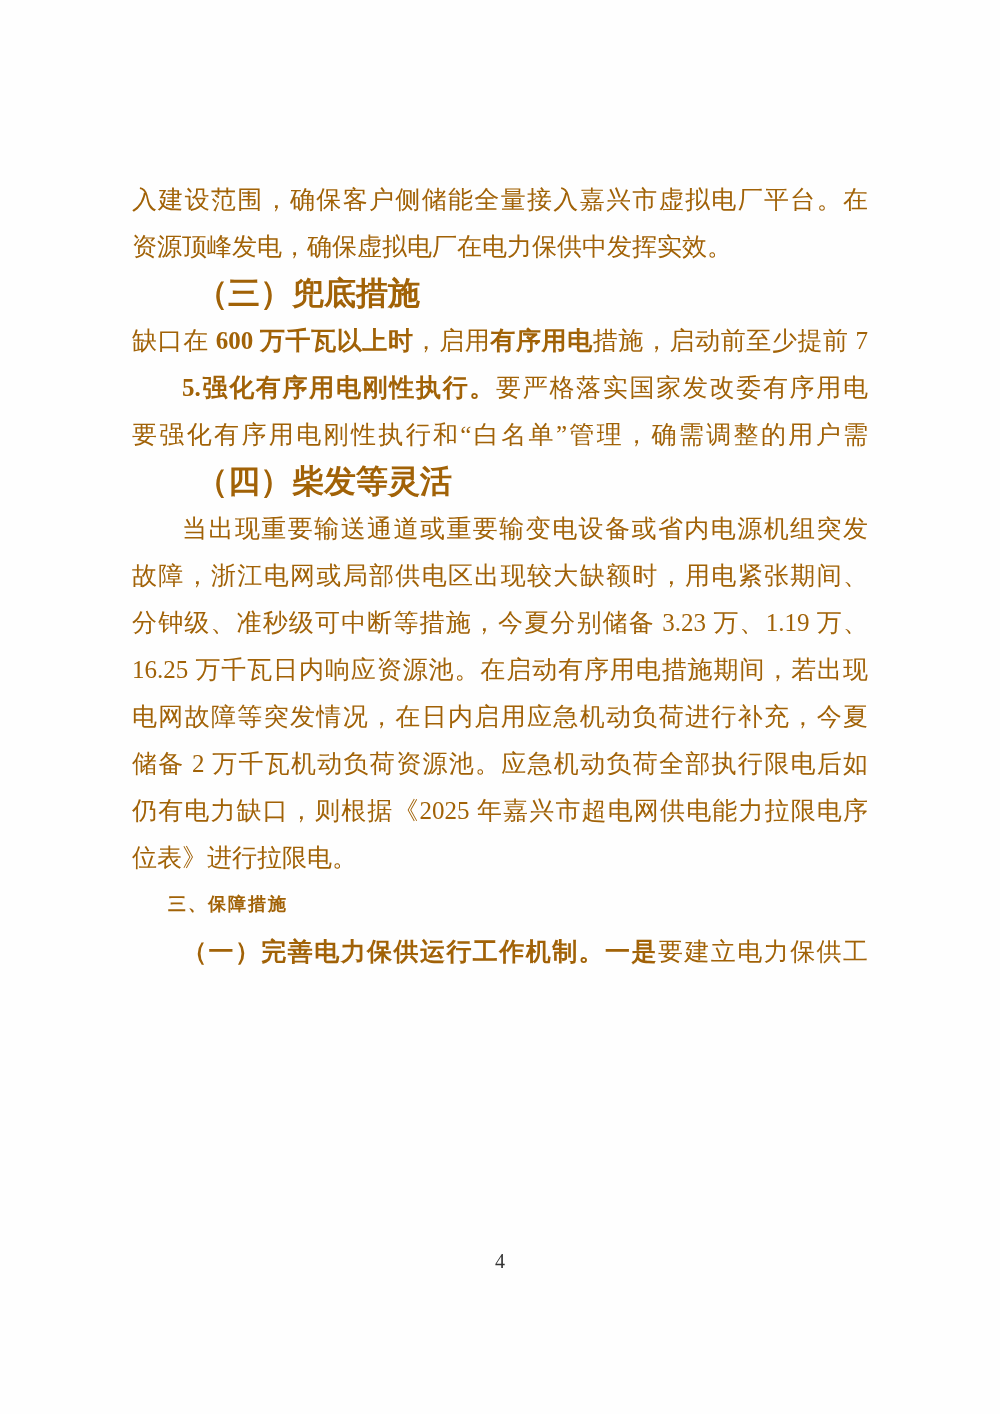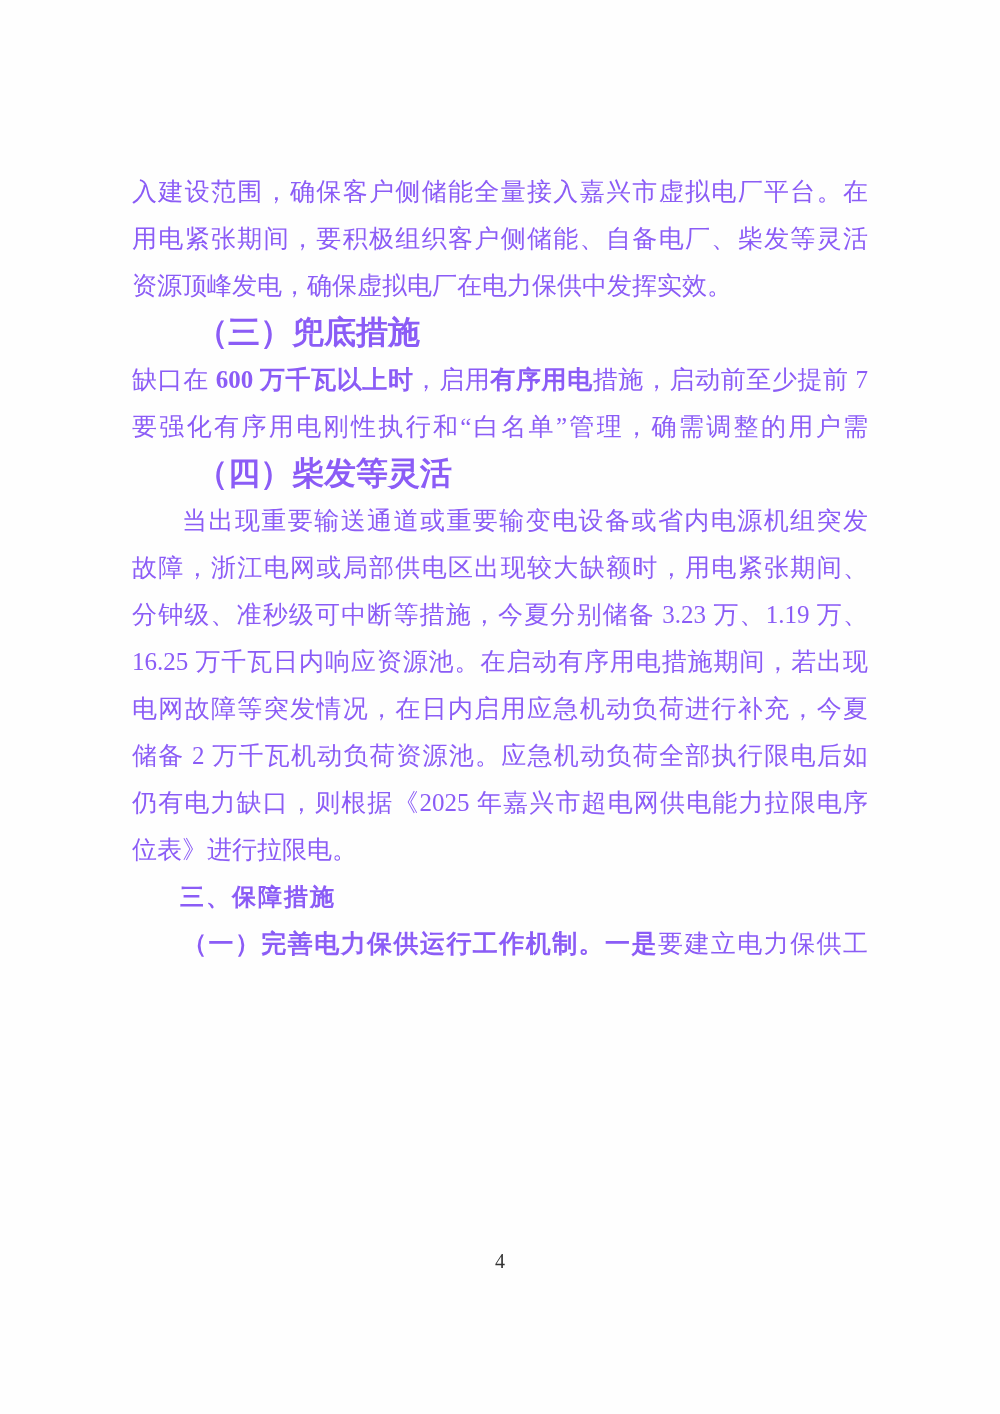--- a/index.html
+++ b/index.html
@@ -12,41 +12,41 @@
     width: 1000px;
     height: 1414px;
     margin: 0 auto;
     background: #fefefe;
     overflow: hidden;
     font-family: "Liberation Serif", "DejaVu Serif", serif;
   }
   .doc {
     position: absolute;
     left: 132px;
-    top: 168px;
+    top: 176px;
     width: 736px;
-    color: #8b5cf6;
+    color: #a16207;
   }
   .line {
     height: 47px;
     line-height: 47px;
     white-space: pre-wrap;
     overflow: visible;
   }
   .body {
     font-size: 25px;
     font-family: "Liberation Serif", "DejaVu Serif", serif;
   }
   .heading-kai {
     font-size: 32px;
     font-weight: bold;
     font-family: "Liberation Serif", "DejaVu Serif", serif;
   }
   .heading-hei {
-    font-size: 24px;
+    font-size: 18px;
     font-weight: bold;
     font-family: "Liberation Sans", "DejaVu Sans", sans-serif;
     letter-spacing: 2px;
   }
   .indent {
     text-indent: 2em;
   }
   .fill {
     text-align: justify;
     text-align-last: justify;
@@ -64,24 +64,24 @@
     color: #333333;
     font-family: "Liberation Serif", "DejaVu Serif", serif;
   }
 </style>
 </head>
 <body>
 
 <div class="page">
   <div class="doc" id="doc">
       <div class="line body fill"><span>入建设范围，确保客户侧储能全量接入嘉兴市虚拟电厂平台。在</span></div>
-      <div class="line body fill"><span>用电紧张期间，要积极组织客户侧储能、自备电厂、柴发等灵活</span></div>
       <div class="line body"><span>资源顶峰发电，确保虚拟电厂在电力保供中发挥实效。</span></div>
       <div class="line heading-kai indent"><span class="bold">（三）兜底措施</span></div>
       <div class="line body fill"><span>缺口在 </span><span class="bold">600 万千瓦以上时</span><span>，启用</span><span class="bold">有序用电</span><span>措施，启动前至少提前 7</span></div>
+      <div class="line body fill indent"><span class="bold">5.强化有序用电刚性执行。</span><span>要严格落实国家发改委有序用电</span></div>
       <div class="line body fill"><span>要强化有序用电刚性执行和“白名单”管理，确需调整的用户需</span></div>
       <div class="line heading-kai indent"><span class="bold">（四）柴发等灵活</span></div>
       <div class="line body fill indent"><span>当出现重要输送通道或重要输变电设备或省内电源机组突发</span></div>
       <div class="line body fill"><span>故障，浙江电网或局部供电区出现较大缺额时，用电紧张期间、</span></div>
       <div class="line body fill"><span>分钟级、准秒级可中断等措施，今夏分别储备 3.23 万、1.19 万、</span></div>
       <div class="line body fill"><span>16.25 万千瓦日内响应资源池。在启动有序用电措施期间，若出现</span></div>
       <div class="line body fill"><span>电网故障等突发情况，在日内启用应急机动负荷进行补充，今夏</span></div>
       <div class="line body fill"><span>储备 2 万千瓦机动负荷资源池。应急机动负荷全部执行限电后如</span></div>
       <div class="line body fill"><span>仍有电力缺口，则根据《2025 年嘉兴市超电网供电能力拉限电序</span></div>
       <div class="line body"><span>位表》进行拉限电。</span></div>

